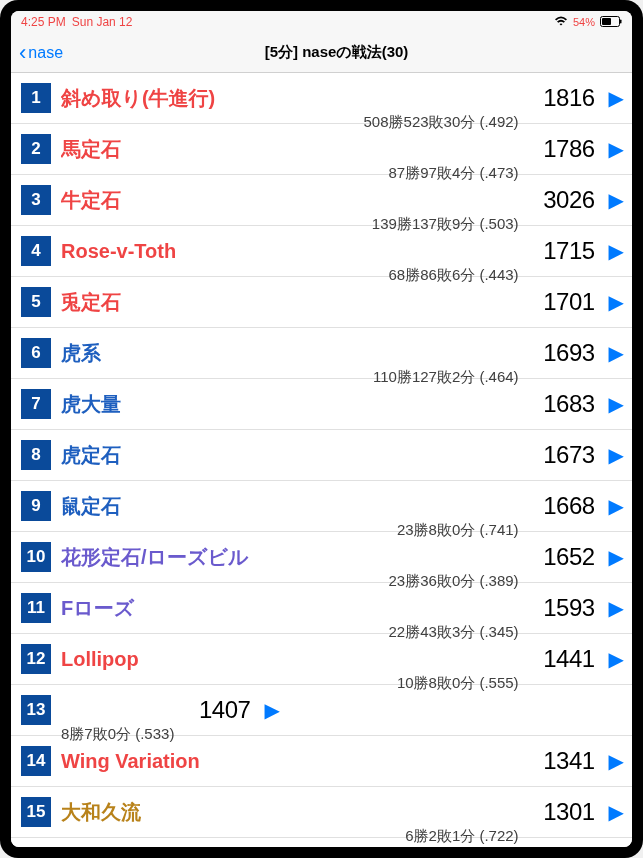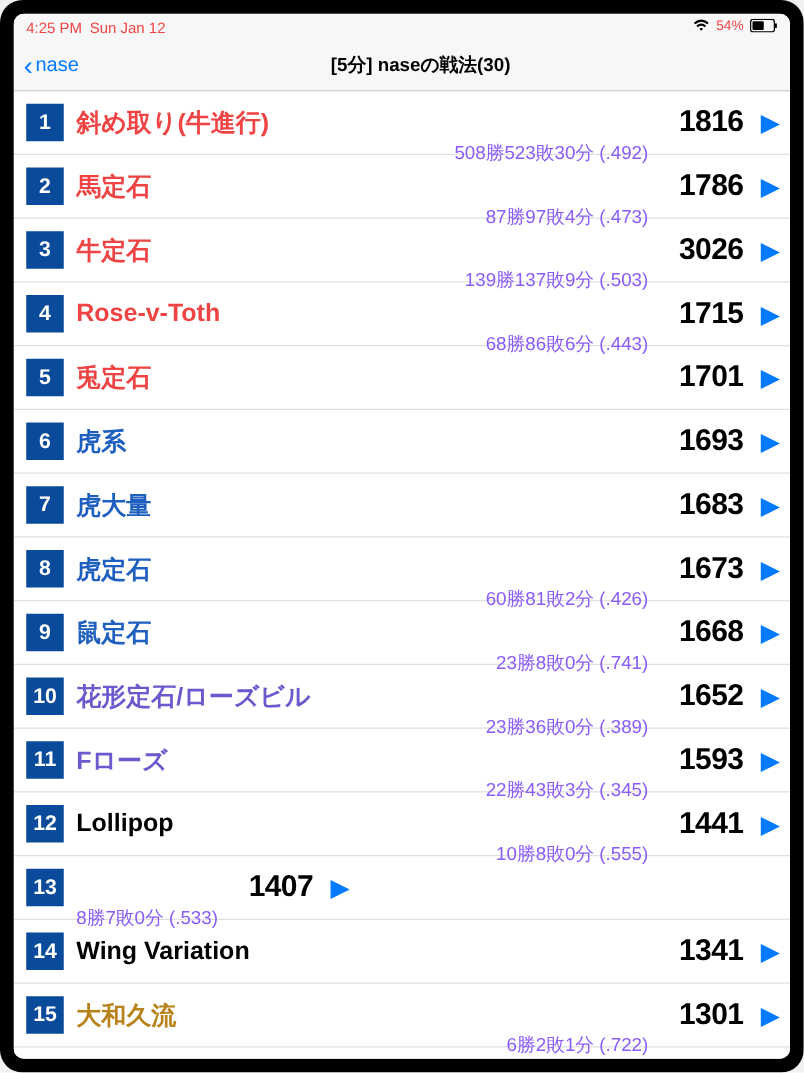--- a/index.html
+++ b/index.html
@@ -96,43 +96,43 @@
 }
 .strategy-name {
   flex: 1;
   font-size: 20px;
   font-weight: bold;
   white-space: nowrap;
   overflow: hidden;
 }
 .stats {
   font-size: 15px;
-  color: #8b5cf6;
+  color: #404040;
   white-space: nowrap;
   text-align: center;
   margin-top: 48px;
 }
 .rating {
   font-size: 24px;
-  font-weight: 700;
+  font-weight: 400;
   color: #000;
   width: 66px;
   text-align: right;
   font-family: Arial Black, Arial, sans-serif;
   letter-spacing: -0.5px;
 }
 .disclosure {
   color: #007aff;
   font-size: 20px;
   margin-left: 4px;
 }
 .c-amber { color: #ef4444; }
 .c-blue { color: #1e5fbf; }
 .c-purple { color: #6a5acd; }
-.c-green { color: #000000; }
+.c-green { color: #ef4444; }
 .c-darkamber { color: #b8821a; }
 </style>
 </head>
 <body>
 
 <div class="device-frame">
   <div class="screen">
     <div class="status-bar">
       <div class="status-left">
         <span>4:25 PM</span>
@@ -194,33 +194,33 @@
         </div>
         <div class="row">
           <div class="rank-badge">5</div>
           <div class="strategy-name c-amber">兎定石</div>
           <div class="rating">1701</div>
           <div class="disclosure">▶</div>
         </div>
         <div class="row">
           <div class="rank-badge">6</div>
           <div class="strategy-name c-blue">虎系</div>
+          <div class="stats">110勝127敗2分 (.464)</div>
           <div class="rating">1693</div>
           <div class="disclosure">▶</div>
         </div>
         <div class="row">
           <div class="rank-badge">7</div>
           <div class="strategy-name c-blue">虎大量</div>
           <div class="rating">1683</div>
           <div class="disclosure">▶</div>
         </div>
         <div class="row">
           <div class="rank-badge">8</div>
           <div class="strategy-name c-blue">虎定石</div>
-          <div class="stats">60勝81敗2分 (.426)</div>
           <div class="rating">1673</div>
           <div class="disclosure">▶</div>
         </div>
         <div class="row">
           <div class="rank-badge">9</div>
           <div class="strategy-name c-blue">鼠定石</div>
           <div class="stats">23勝8敗0分 (.741)</div>
           <div class="rating">1668</div>
           <div class="disclosure">▶</div>
         </div>

